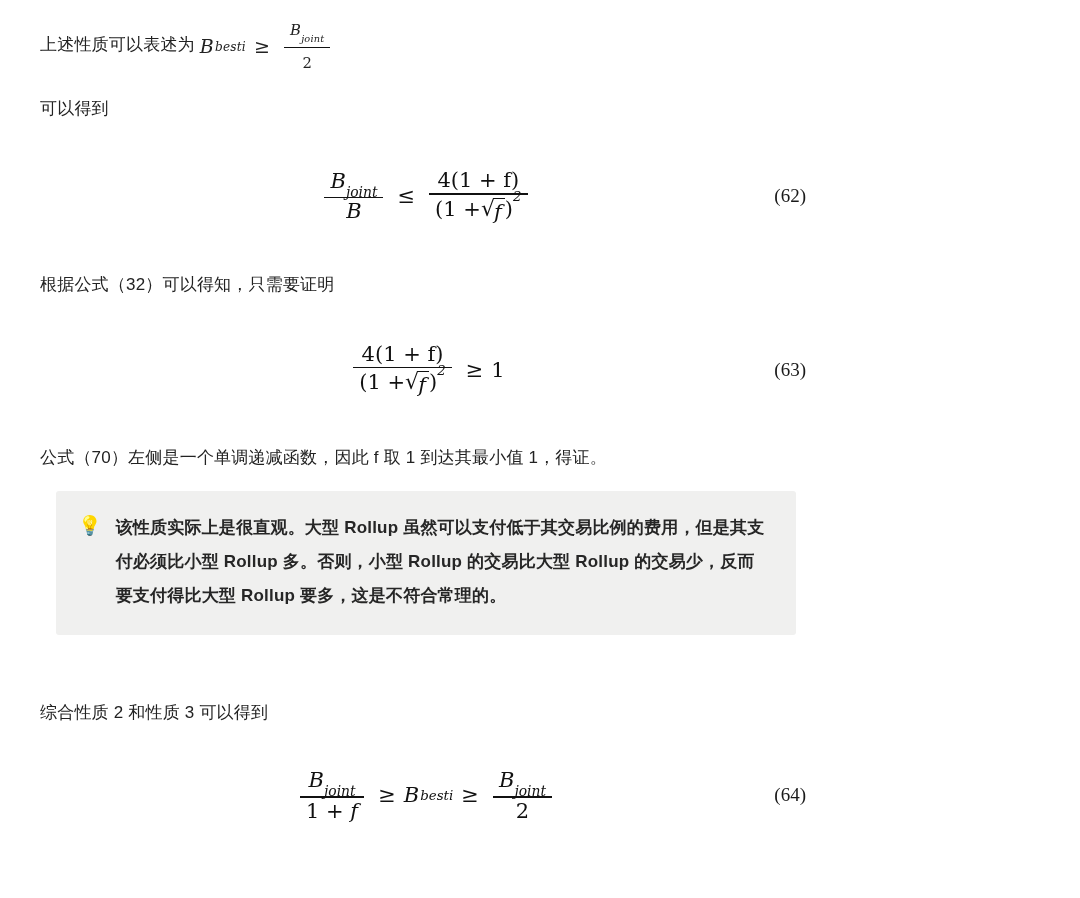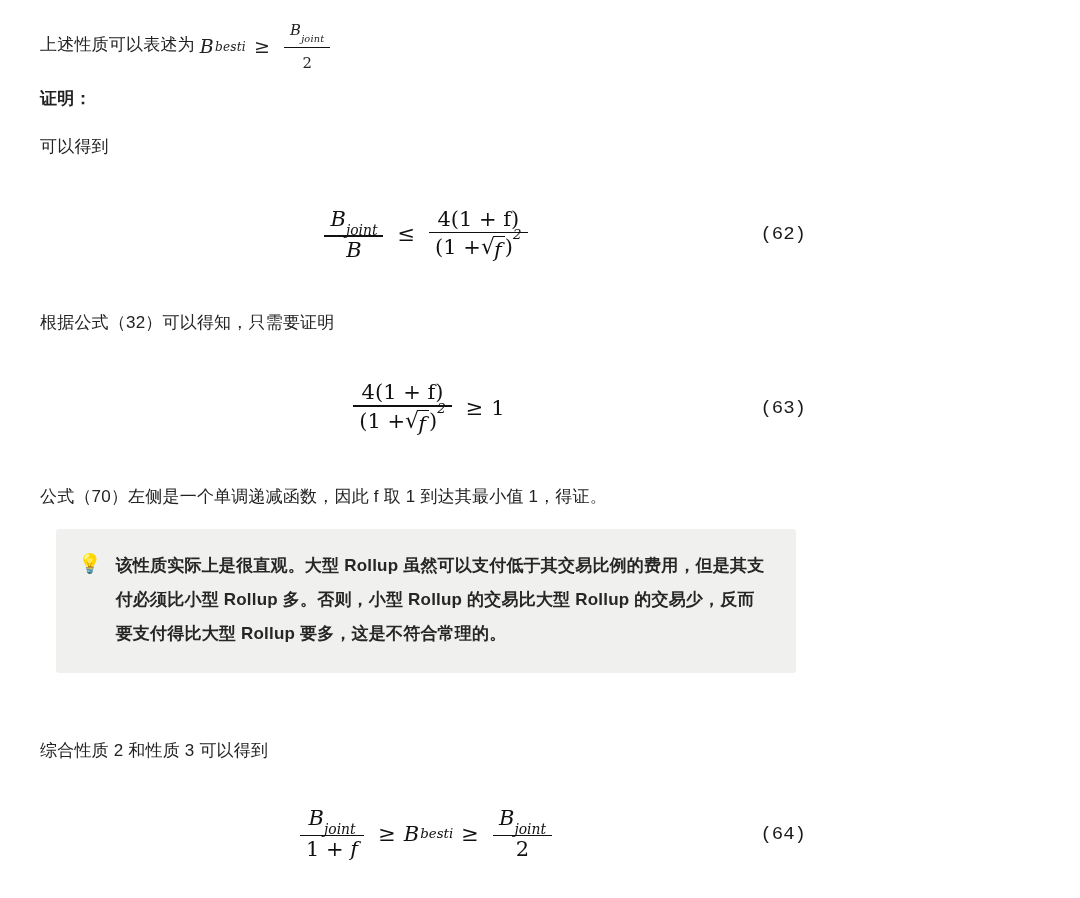--- a/index.html
+++ b/index.html
@@ -40,21 +40,21 @@
     align-items: center;
     justify-content: center;
     margin: 26px 0;
     min-height: 56px;
   }
   .eqnum {
     position: absolute;
     right: 6px;
     top: 50%;
     transform: translateY(-50%);
-    font-family: Liberation Mono, monospace;
+    font-family: Liberation Serif, serif;
     font-size: 19px;
     color: #1a1a1a;
     margin-left: 44px;
   }
   .math {
     font-family: "DejaVu Serif", serif;
     font-style: normal;
     display: inline-flex;
     align-items: center;
     font-size: 21px;
@@ -171,21 +171,20 @@
         </span>
       <span class="op">≥</span>
       <span class="frac">
         <span class="num"><span class="mi">B</span><span class="sub">joint</span></span>
         <span class="bar"></span>
         <span class="den">2</span>
       </span>
     </span>
   </p>
 
-  <p class="para bold">证明：</p>
 
   <div class="spacer-sm"></div>
 
   <p class="para">可以得到</p>
 
   <div class="mathline" style="margin-top:42px;margin-bottom:44px;">
     <span class="math">
       <span class="frac">
         <span class="num"><span class="mi">B</span><span class="sub">joint</span></span>
         <span class="bar"></span>

